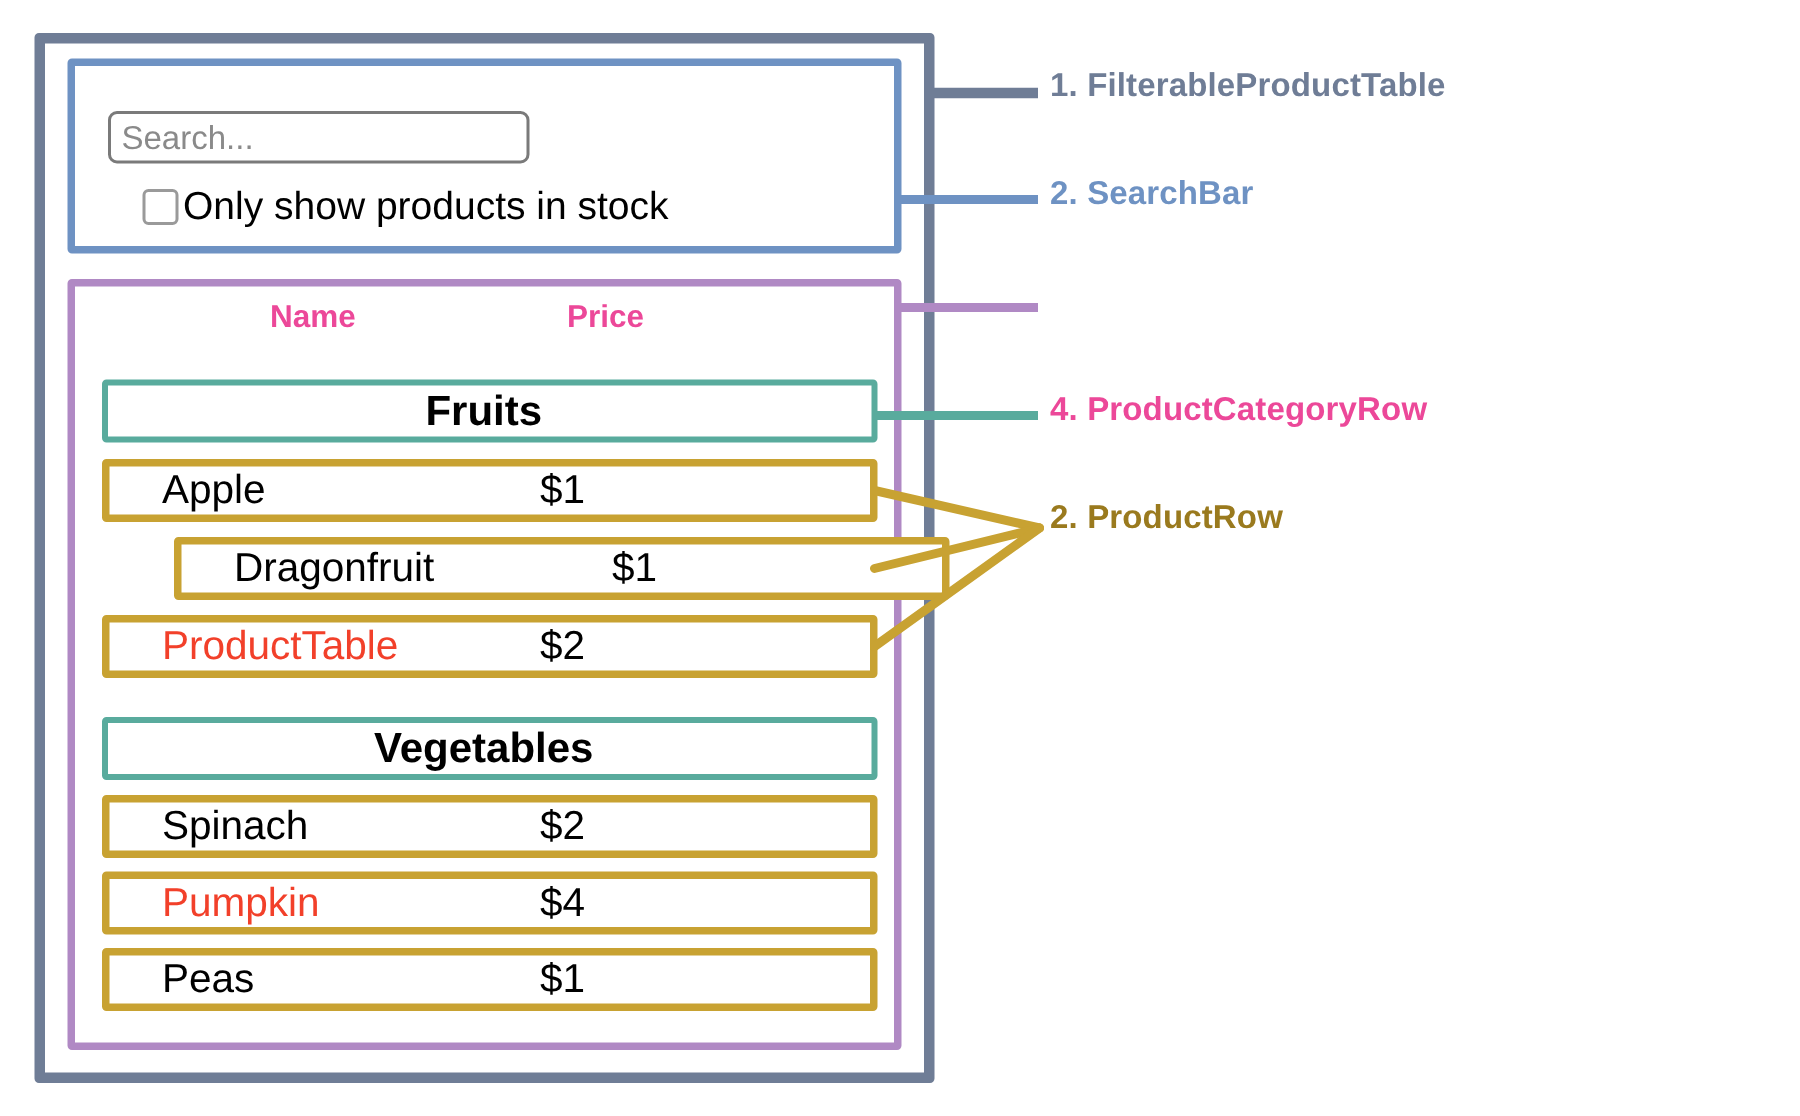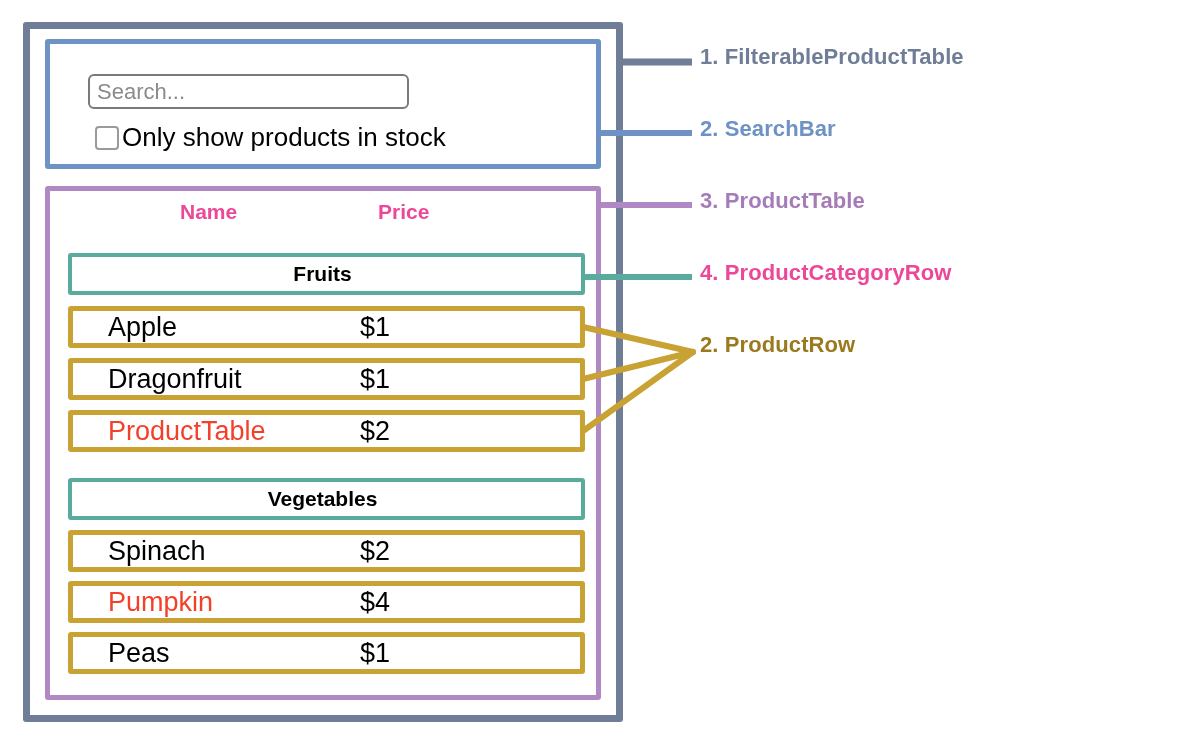--- a/index.html
+++ b/index.html
@@ -31,21 +31,21 @@
   }
   #product-table {
     left: 45px; top: 186px; width: 556px; height: 514px;
     border: 5px solid #b089c4;
     border-radius: 3px;
   }
 
   
   #search-input {
     position: absolute;
-    left: 88px; top: 74px; width: 321px; height: 35px;
+    left: 72px; top: 74px; width: 281px; height: 35px;
     border: 2px solid #7a7a7a;
     border-radius: 6px;
     background: #ffffff;
     color: #8a8a8a;
     font-size: 22px;
     font-family: "Liberation Sans", sans-serif;
     padding: 0 7px;
     line-height: 31px;
     white-space: nowrap;
     overflow: hidden;
@@ -92,21 +92,21 @@
     width: 517px;
     background: #ffffff;
     border-radius: 3px;
   }
   .category-row {
     border: 4px solid #59ab9d;
     height: 42px;
     display: flex; align-items: center; justify-content: center;
   }
   .category-row .cat-label {
-    font-size: 21px;
+    font-size: 28px;
     font-weight: bold;
     color: #000000;
     position: relative;
     left: -4px;
   }
   .product-row {
     border: 5px solid #c8a232;
     height: 42px;
   }
   .product-row .cell {
@@ -167,21 +167,21 @@
 
   <div class="row category-row" style="top:253px;">
     <span class="cat-label">Fruits</span>
   </div>
 
   <div class="row product-row" style="top:306px;">
     <span class="cell cell-name">Apple</span>
     <span class="cell cell-price">$1</span>
   </div>
 
-  <div class="row product-row" style="top:358px;">
+  <div class="row product-row" style="top:358px;margin-left:48px;">
     <span class="cell cell-name">Dragonfruit</span>
     <span class="cell cell-price">$1</span>
   </div>
 
   <div class="row product-row" style="top:410px;">
     <span class="cell cell-name out-of-stock">ProductTable</span>
     <span class="cell cell-price">$2</span>
   </div>
 
   <div class="row category-row" style="top:478px;">
@@ -213,17 +213,16 @@
 
     <line x1="583" y1="277" x2="692" y2="277" stroke="#59ab9d" stroke-width="6" stroke-linecap="butt"></line>
 
     <line x1="583" y1="327" x2="693" y2="352" stroke="#c8a232" stroke-width="6" stroke-linecap="round"></line>
     <line x1="583" y1="379" x2="693" y2="352" stroke="#c8a232" stroke-width="6" stroke-linecap="round"></line>
     <line x1="583" y1="431" x2="693" y2="352" stroke="#c8a232" stroke-width="6" stroke-linecap="round"></line>
   </svg>
 
   <div class="legend-item" id="legend-1">1. FilterableProductTable</div>
   <div class="legend-item" id="legend-2">2. SearchBar</div>
-  <div class="legend-item" id="legend-3">3. ProductTable</div>
   <div class="legend-item" id="legend-4">4. ProductCategoryRow</div>
   <div class="legend-item" id="legend-5">2. ProductRow</div>
 
 </div>
 
 </body></html>

